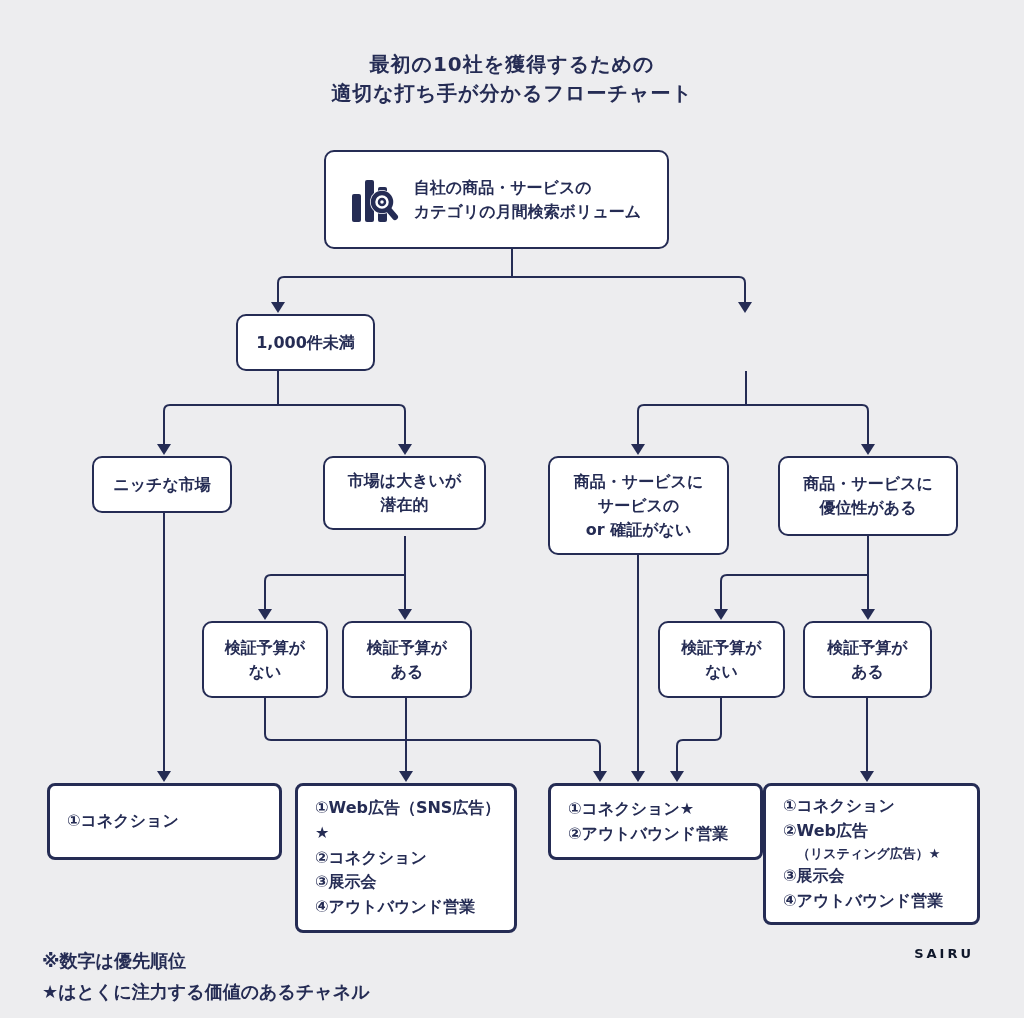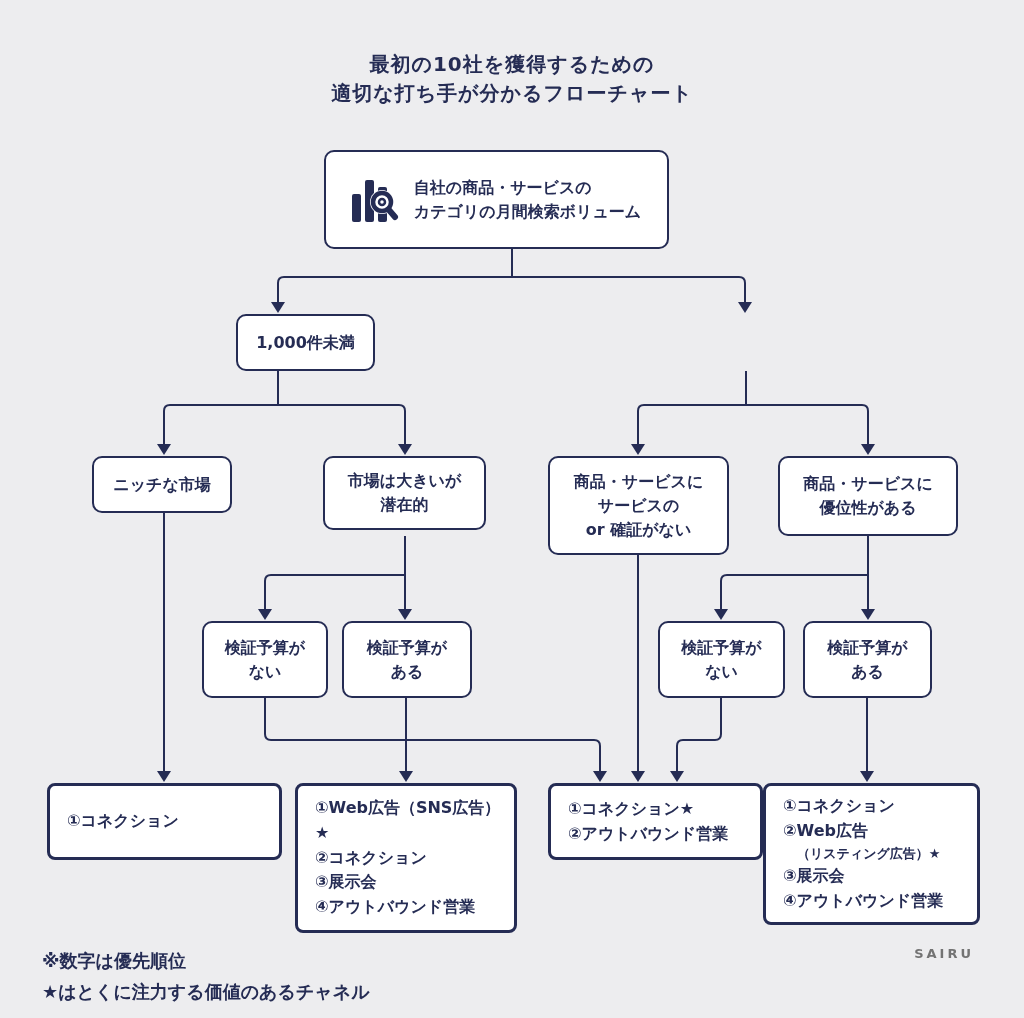--- a/index.html
+++ b/index.html
@@ -42,21 +42,21 @@
   }
   .result .indent{font-size:13px;padding-left:14px;}
   .footnote{
     position:absolute;left:42px;top:930px;
     font-size:18px;font-weight:bold;line-height:1.7;margin-top:16px;
   }
   .footnote span{display:block;}
   .logo{
     position:absolute;right:50px;top:946px;
     font-size:13px;font-weight:bold;letter-spacing:3px;
-    color:#737373;
+    color:#0f172a;
   }
 </style>
 </head>
 <body>
 
 <div class="canvas">
 
   <div class="title">
     <span>最初の10社を獲得するための</span>
     <span>適切な打ち手が分かるフローチャート</span>

